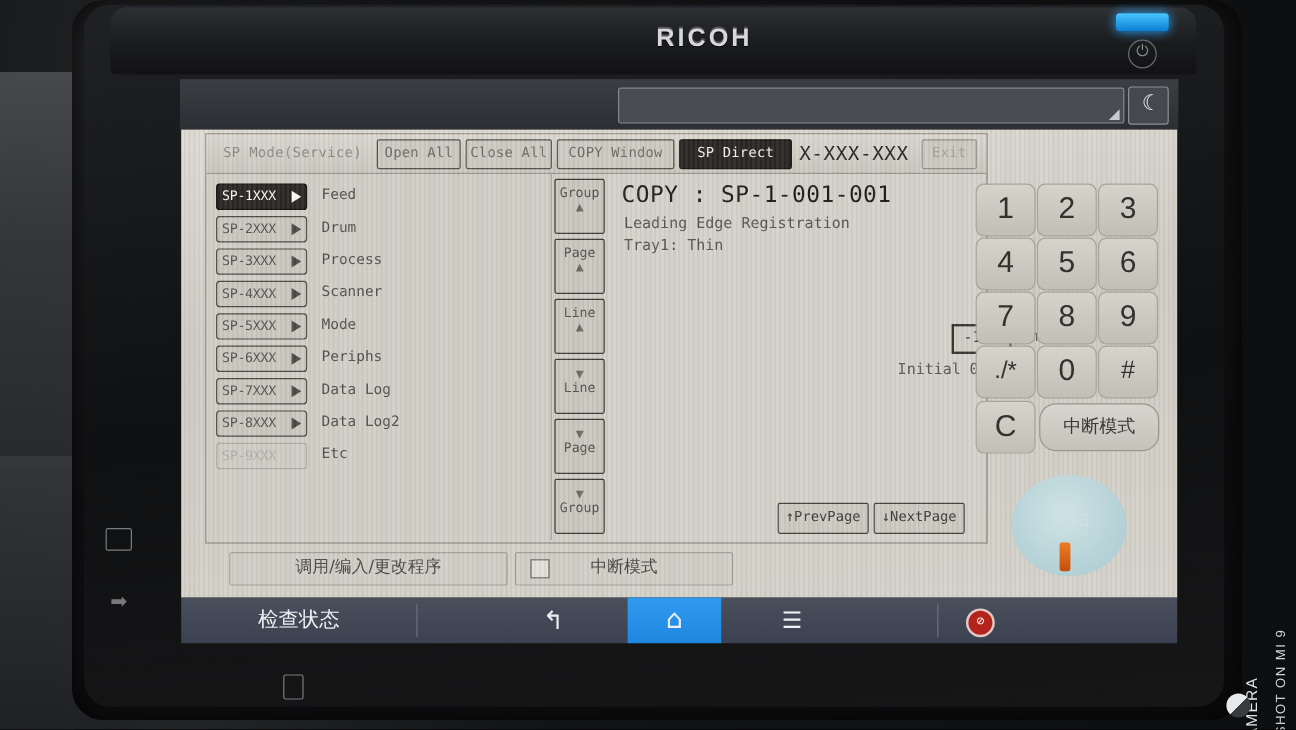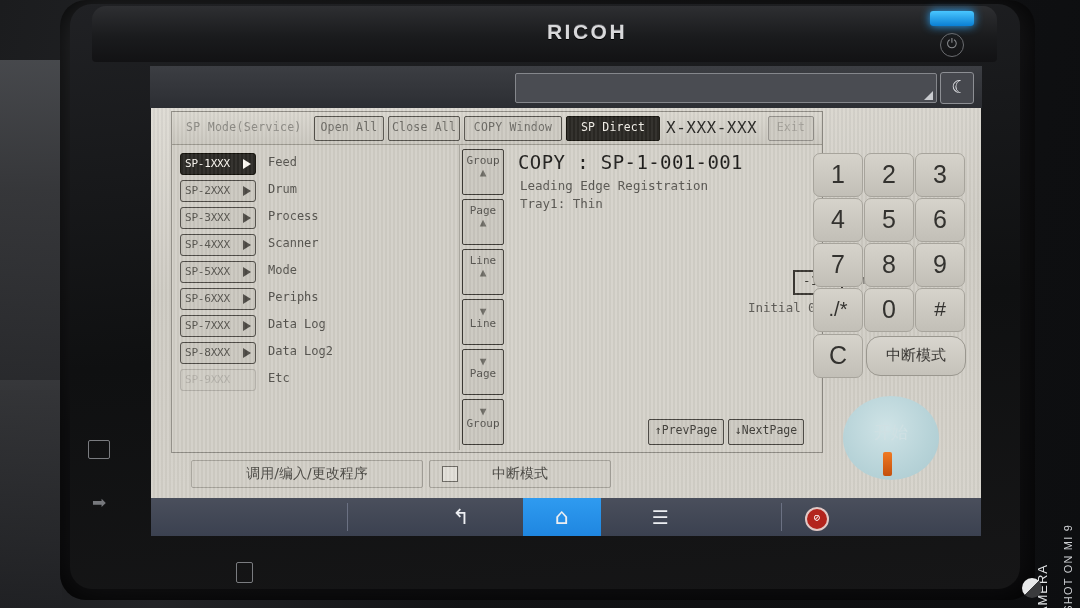--- a/index.html
+++ b/index.html
@@ -298,20 +298,21 @@
   <div class="numkey" style="left:864px;top:288px;width:48px;height:42px;line-height:40px;">0</div>
   <div class="numkey" style="left:915px;top:288px;width:48px;height:42px;line-height:40px;font-size:21px;">#</div>
 
   <div class="numkey" style="left:813px;top:334px;width:48px;height:42px;line-height:40px;">C</div>
   <div class="samplek" style="left:866px;top:336px;width:98px;height:38px;line-height:36px;">中断模式</div>
 
   <div class="startk" style="left:843px;top:396px;width:96px;height:84px;line-height:72px;font-size:17px;">开始</div>
   <div class="startled" style="left:883px;top:452px;"></div>
 
   <div class="navbar">
+    <div class="navcell" style="left:0px;width:196px;">检查状态</div>
     <div class="navsep" style="left:196px;"></div>
     <div class="navcell" style="left:260px;width:100px;font-size:21px;">↰</div>
     <div class="navcell home" style="left:372px;width:78px;font-size:22px;">⌂</div>
     <div class="navcell" style="left:462px;width:94px;font-size:19px;">☰</div>
     <div class="navsep" style="left:630px;"></div>
     <div class="stopicon" style="left:654px;">⊘</div>
   </div>
 
   <div class="bezbox" style="left:88px;top:440px;width:20px;height:17px;"></div>
   <div class="bezicon" style="left:86px;top:492px;width:26px;">➡</div>

